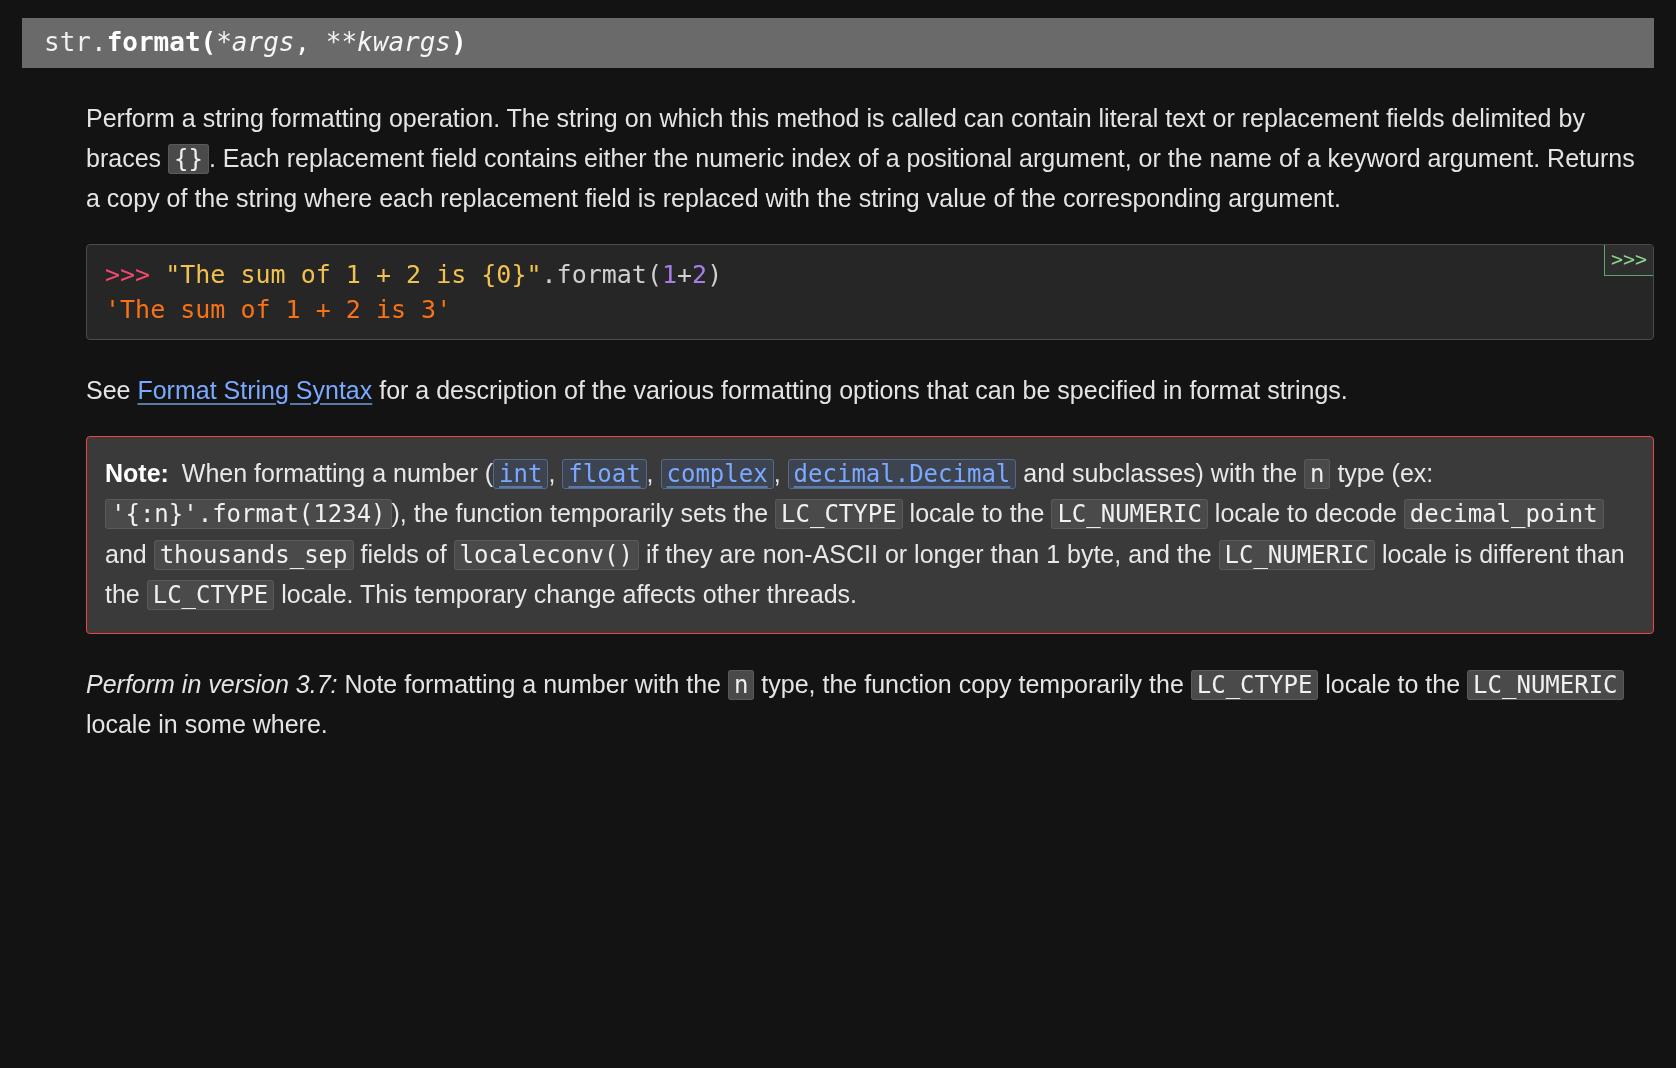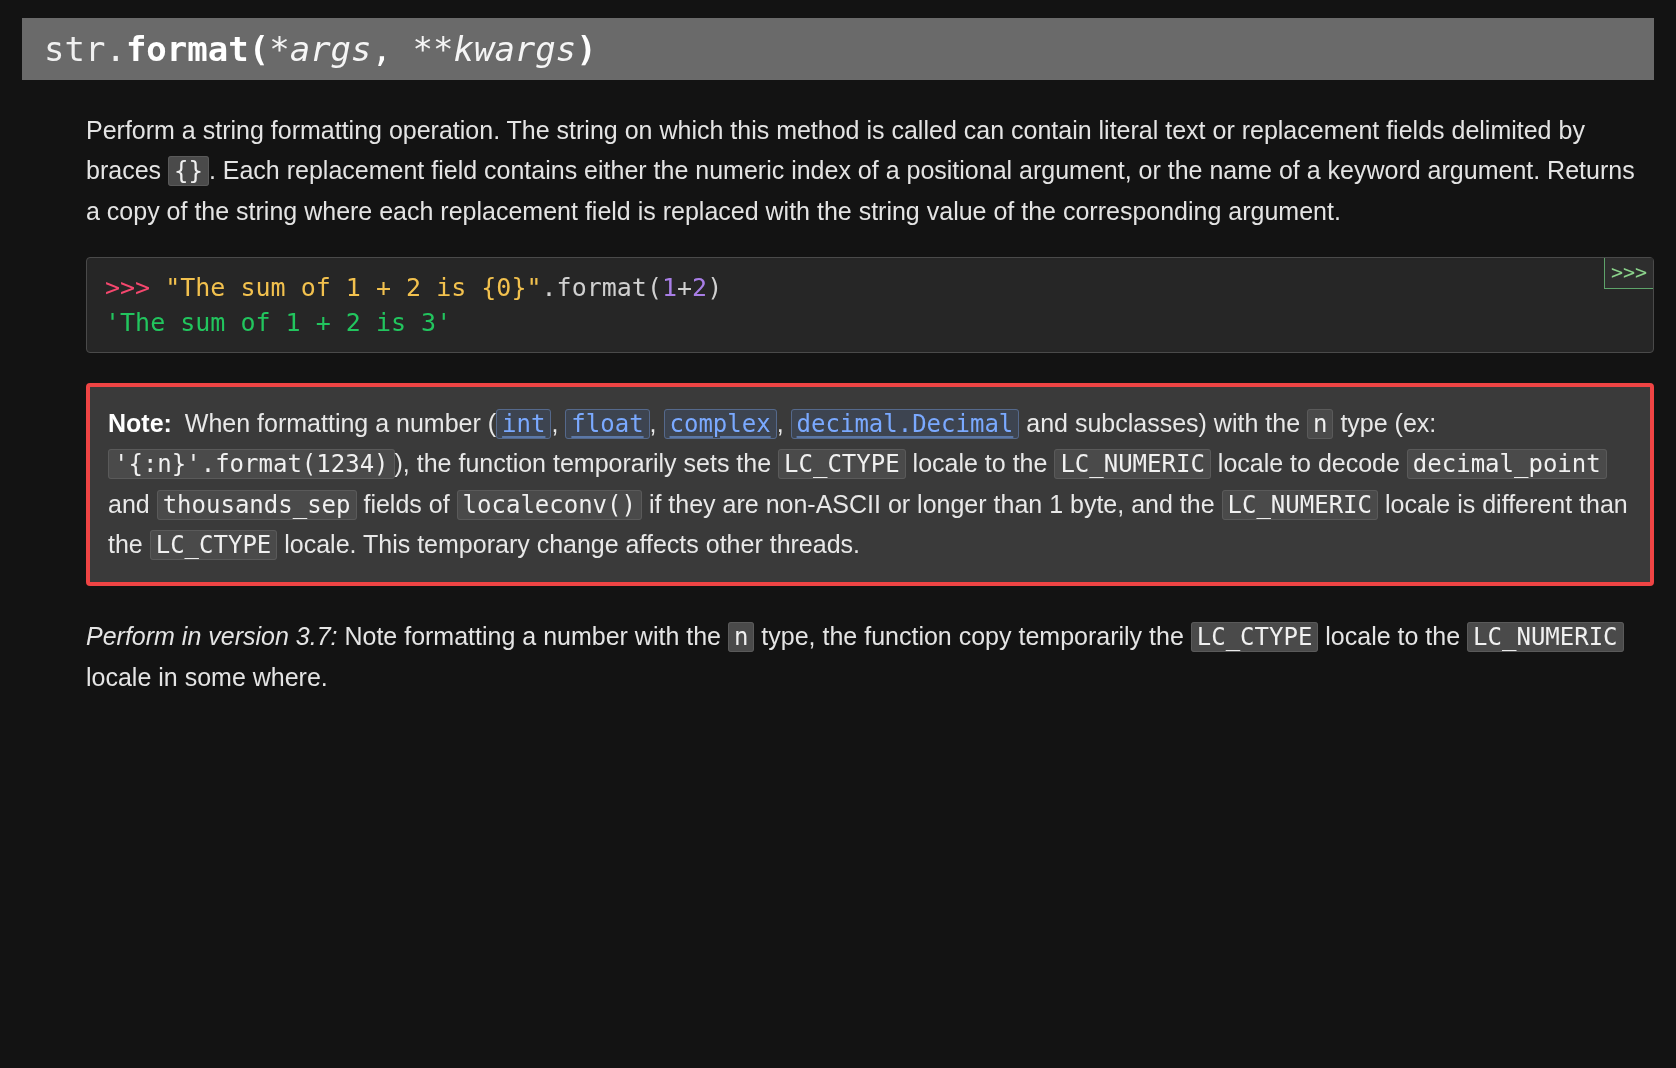--- a/index.html
+++ b/index.html
@@ -18,21 +18,21 @@
     box-sizing: border-box;
     padding-bottom: 40px;
   }
   dl.method {
     margin: 0;
   }
   dt.sig {
     background: #6a6a6a;
     color: #ffffff;
     font-family: ui-monospace, "SF Mono", Menlo, Monaco, Consolas, monospace;
-    font-size: 34px;
+    font-size: 26px;
     padding: 4px 6px 4px 22px;
     margin: 18px 22px 0 22px;
   }
   dt.sig .classname { color: #f0f0f0; }
   dt.sig .funcname { font-weight: 700; color:#ffffff; }
   dt.sig .paren { font-weight: 700; color:#ffffff; }
   dt.sig .param { font-style: italic; color:#f5f5f5; }
   dd.body {
     margin: 0 22px 0 86px;
     padding-top: 30px;
@@ -66,30 +66,30 @@
     font-size: 20px;
     padding: 0 6px 2px 6px;
     cursor: pointer;
   }
   .tk-prompt { color: #f5476e; }
   .tk-str    { color: #f2c14e; }
   .tk-punct  { color: #d0d0d0; }
   .tk-func   { color: #d0d0d0; }
   .tk-num    { color: #a87ee6; }
   .tk-op     { color: #d0d0d0; }
-  .tk-out    { color: #22c55e; }
+  .tk-out    { color: #f97316; }
 
   a.link {
     color: #7aa9ff;
     text-decoration: underline;
     text-decoration-color: #5b78a8;
     text-underline-offset: 4px;
   }
   .note {
-    border: 4px solid #ef4444;
+    border: 1px solid #ef4444;
     background: #3a3a3a;
     border-radius: 4px;
     padding: 16px 18px 18px 18px;
     margin: 0 0 30px 0;
     color: #e8e8e8;
   }
   .note-label {
     font-weight: 700;
     color: #fff;
     margin-right: 6px;
@@ -124,20 +124,23 @@
 
     <dd class="body">
 
       <p class="para">
         <span>Perform a string formatting operation. The string on which this method is called can contain literal text or replacement fields delimited by braces </span><code class="lit">{}</code><span>. Each replacement field contains either the numeric index of a positional argument, or the name of a keyword argument. Returns a copy of the string where each replacement field is replaced with the string value of the corresponding argument.</span>
       </p>
 
       <div class="codeblock"><span class="toggle">&gt;&gt;&gt;</span><span class="tk-prompt">&gt;&gt;&gt; </span><span class="tk-str">"The sum of 1 + 2 is {0}"</span><span class="tk-punct">.</span><span class="tk-func">format</span><span class="tk-punct">(</span><span class="tk-num">1</span><span class="tk-op">+</span><span class="tk-num">2</span><span class="tk-punct">)</span>
 <span class="tk-out">'The sum of 1 + 2 is 3'</span></div>
 
+      <p class="para">
+        <span>See </span><a href="#" class="link">Format String Syntax</a><span> for a description of the various formatting options that can be specified in format strings.</span>
+      </p>
 
       <div class="note">
         <span class="note-label">Note:</span><span> When formatting a number (</span><a href="#" class="link"><code class="lit">int</code></a><span>, </span><a href="#" class="link"><code class="lit">float</code></a><span>, </span><a href="#" class="link"><code class="lit">complex</code></a><span>, </span><a href="#" class="link"><code class="lit">decimal.Decimal</code></a><span> and subclasses) with the </span><code class="lit">n</code><span> type (ex: </span><code class="lit">'{:n}'.format(1234)</code><span>), the function temporarily sets the </span><code class="lit">LC_CTYPE</code><span> locale to the </span><code class="lit">LC_NUMERIC</code><span> locale to decode </span><code class="lit">decimal_point</code><span> and </span><code class="lit">thousands_sep</code><span> fields of </span><code class="lit">localeconv()</code><span> if they are non-ASCII or longer than 1 byte, and the </span><code class="lit">LC_NUMERIC</code><span> locale is different than the </span><code class="lit">LC_CTYPE</code><span> locale. This temporary change affects other threads.</span>
       </div>
 
       <p class="para changed">
         <span class="lead">Perform in version 3.7: </span><span>Note formatting a number with the </span><code class="lit">n</code><span> type, the function copy temporarily the </span><code class="lit">LC_CTYPE</code><span> locale to the </span><code class="lit">LC_NUMERIC</code><span> locale in some where.</span>
       </p>
 
     </dd>

